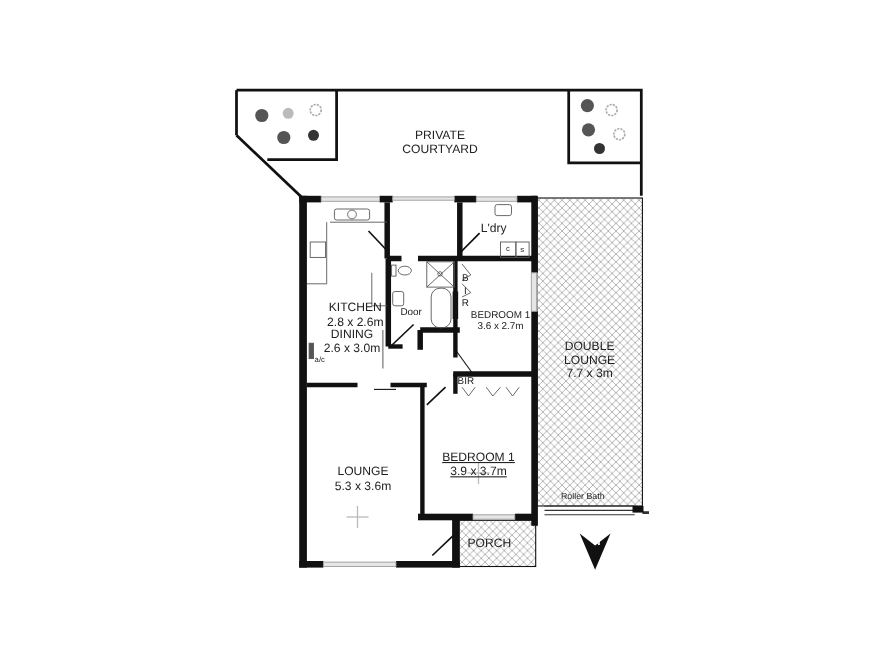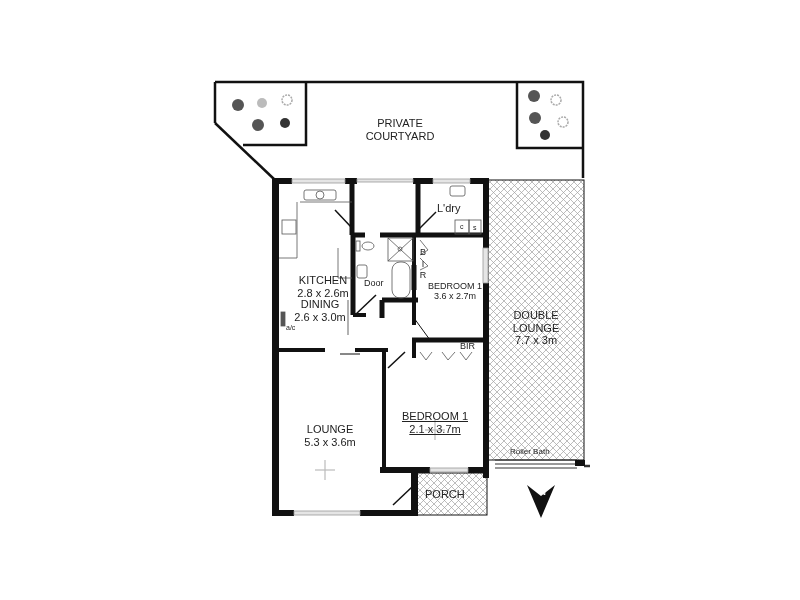--- a/index.html
+++ b/index.html
@@ -195,24 +195,24 @@
 <div class="lbl lbl-sm" style="left:418px;top:247px;width:10px;line-height:1.3;">
   <div>B</div>
   <div>I</div>
   <div>R</div>
 </div>
 <div class="lbl lbl-sm" style="left:420px;top:281px;width:70px;">
   <div>BEDROOM 1</div>
   <div>3.6 x 2.7m</div>
 </div>
 
-<div class="lbl lbl-sm" style="left:460px;top:341px;">BIR</div>
+<div class="lbl lbl-sm" style="left:416px;top:341px;">BIR</div>
 <div class="lbl lbl-md" style="left:395px;top:410px;width:80px;text-decoration:underline;">
   <div>BEDROOM 1</div>
-  <div>2.1 x 3.7m</div>
+  <div>3.9 x 3.7m</div>
 </div>
 
 <div class="lbl lbl-md" style="left:295px;top:423px;width:70px;">
   <div>LOUNGE</div>
   <div>5.3 x 3.6m</div>
 </div>
 
 <div class="lbl lbl-md" style="left:425px;top:488px;">PORCH</div>
 
 <div class="lbl lbl-md" style="left:498px;top:309px;width:76px;background:rgba(255,255,255,0.0);">

